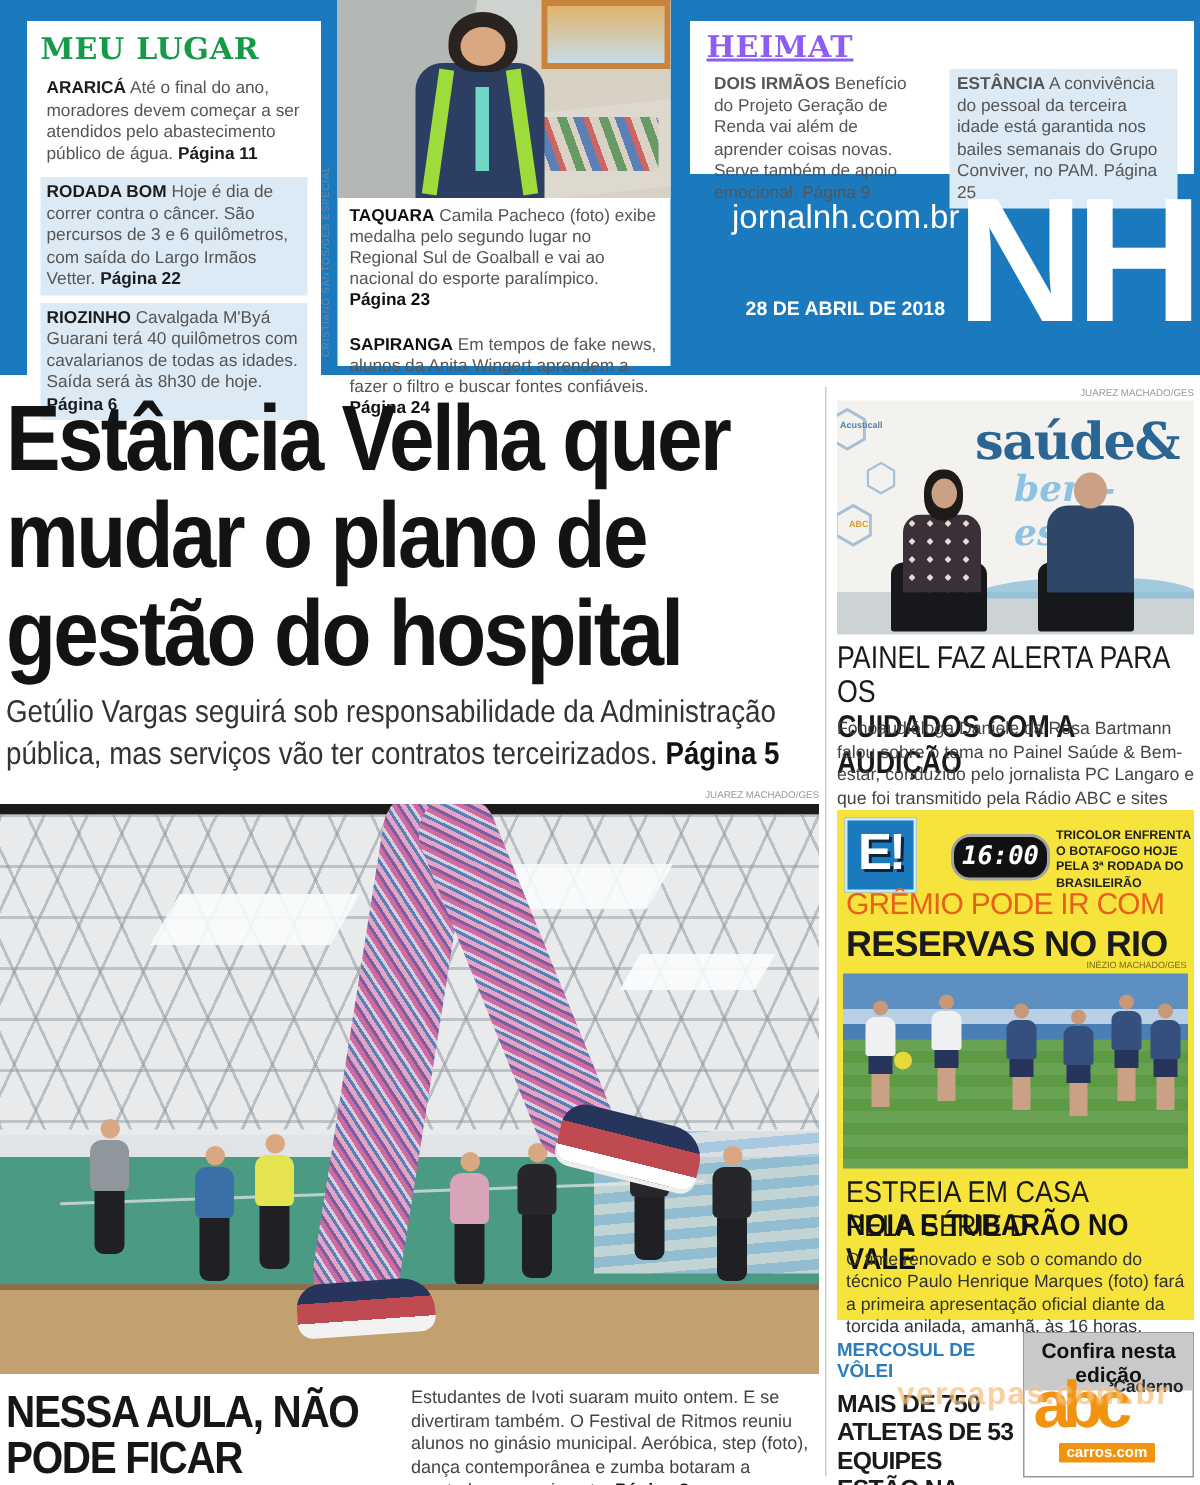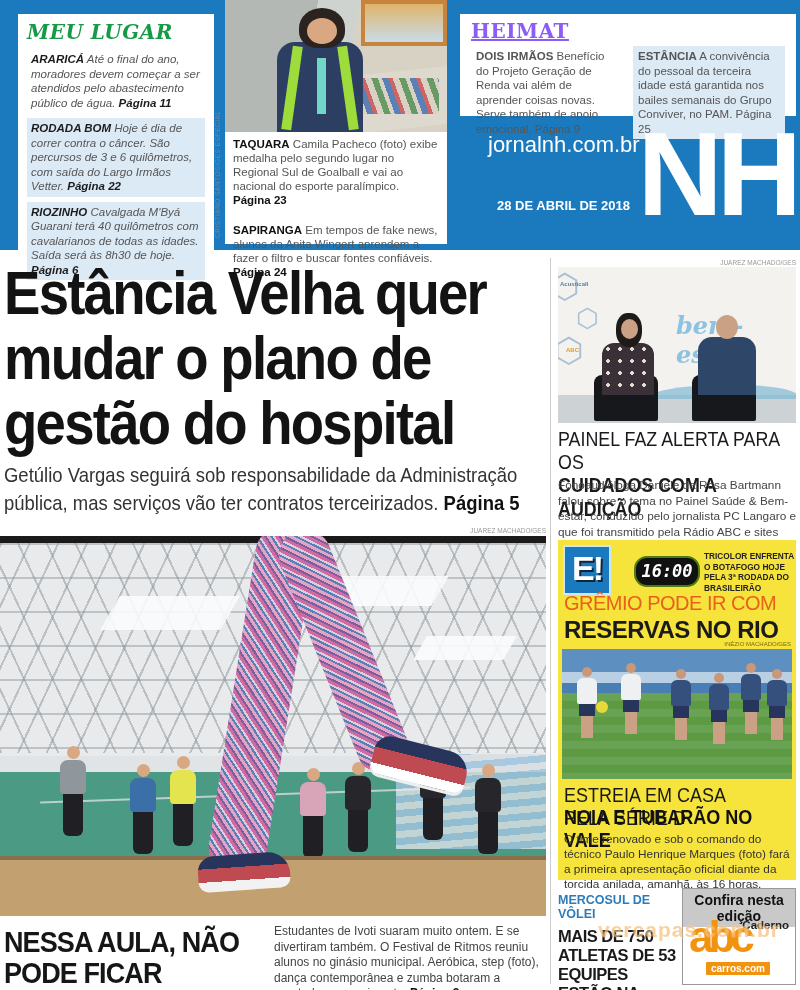--- a/index.html
+++ b/index.html
@@ -3,21 +3,21 @@
 <meta charset="utf-8">
 <style>
   html,body{margin:0;padding:0;background:#fff;}
   .page{position:relative;width:800px;height:990px;background:#fff;overflow:hidden;
         font-family:"Liberation Sans",sans-serif;}
   .abs{position:absolute;}
   .cond{transform-origin:0 0;}
   
   .top-band{left:0;top:0;width:800px;height:250px;background:#1b7abe;}
   .card{background:#fff;}
-  .card-meulugar{left:18px;top:14px;width:196px;height:272px;padding:6px 9px;box-sizing:border-box;font-style:italic;}
+  .card-meulugar{left:18px;top:14px;width:196px;height:272px;padding:6px 9px;box-sizing:border-box;}
   .sec-title{font-family:"DejaVu Serif",serif;font-weight:bold;font-size:20px;letter-spacing:.5px;}
   .green{color:#169a47;} .red{color:#8b5cf6;text-decoration:underline;}
   .news-item{font-size:11.5px;line-height:14.5px;color:#555;margin-top:5px;padding:3px 4px;}
   .news-item b{color:#1c1c1c;} .news-item .pg{font-weight:bold;color:#1c1c1c;}
   .hl{background:#dceaf6;}
   .vcredit{left:214px;top:28px;width:10px;height:210px;writing-mode:vertical-rl;transform:rotate(180deg);
            font-size:6.5px;color:#6b87a6;letter-spacing:.5px;}
   .card-photo{left:225px;top:0;width:222px;height:244px;}
   .photo-camila{position:relative;width:222px;height:132px;overflow:hidden;background:linear-gradient(100deg,#b4b8b4 0 38%,#cfd3cf 38% 55%,#d8d2c4 55% 100%);}
   .cam-window{position:absolute;right:0;top:0;width:86px;height:46px;background:linear-gradient(180deg,#e0b46a,#c8dce8);border:4px solid #c8833c;box-sizing:border-box;}
@@ -99,21 +99,21 @@
   .painel-h{left:558px;top:427px;width:280px;color:#1a1a1a;}
   .ph1{font-size:21px;line-height:23px;font-weight:400;}
   .ph2{font-size:21px;line-height:24px;font-weight:bold;}
   .painel-body{left:558px;top:478px;width:240px;font-size:11.8px;line-height:15.5px;color:#444;}
   .painel-body .pg{font-weight:bold;color:#111;}
   
   .esportes{left:558px;top:540px;width:238px;height:340px;background:#f6e33c;}
   .e-logo{position:absolute;left:5px;top:5px;width:44px;height:46px;background:#1b7abe;border:2px solid #cfe6f5;
       color:#fff;font-weight:bold;font-size:34px;line-height:42px;text-align:center;letter-spacing:-2px;
       text-shadow:2px 2px 0 #10243a;}
-  .clock{position:absolute;left:76px;top:16px;width:62px;height:27px;background:#111;border-radius:13px;border:2px solid #4d7c0f;
+  .clock{position:absolute;left:76px;top:16px;width:62px;height:27px;background:#111;border-radius:13px;border:2px solid #a3a3a3;
       color:#fff;font-family:"DejaVu Sans Mono",monospace;font-style:italic;font-weight:bold;font-size:17px;line-height:26px;text-align:center;}
   .tricolor{position:absolute;left:146px;top:11px;width:90px;font-size:8.3px;line-height:10.5px;font-weight:bold;color:#222;}
   .gremio1{position:absolute;left:6px;top:52px;font-size:20px;color:#e8611c;letter-spacing:-.5px;}
   .gremio2{position:absolute;left:6px;top:76px;font-size:24px;font-weight:bold;color:#1a1a1a;letter-spacing:-.5px;}
   .e-credit{position:absolute;right:5px;top:101px;font-size:6px;color:#7a6a10;}
   .soccer{position:absolute;left:4px;top:109px;width:230px;height:130px;overflow:hidden;
       background:linear-gradient(180deg,#5d8fc0 0 18%,#b9d0e4 18% 26%,#4a7fb5 26% 34%,#5d9a44 34% 100%);}
   .grass{position:absolute;left:0;top:44px;width:230px;height:86px;
       background:repeating-linear-gradient(180deg,rgba(255,255,255,.08) 0 8px,transparent 8px 16px);}
   .pl{position:absolute;width:22px;}
@@ -292,20 +292,21 @@
 
   <div class="abs divider"></div>
   <div class="abs tinycredit sa-credit">JUAREZ MACHADO/GES</div>
 
   <div class="abs saude-photo">
     <div class="hex" style="left:-8px;top:2px;">⬡</div>
     <div class="hex" style="left:18px;top:34px;font-size:26px;">⬡</div>
     <div class="hex" style="left:-4px;top:66px;">⬡</div>
     <div class="sa-logo" style="left:2px;top:14px;">Acusticall</div>
     <div class="sa-logo" style="left:8px;top:80px;color:#e09a2a;">ABC</div>
+    <div class="sa-title1">saúde&amp;</div>
     <div class="sa-title2">bem-estar</div>
     <div class="sa-wave"></div>
     <div class="sa-chair" style="left:36px;"></div>
     <div class="sa-chair" style="left:134px;"></div>
     <div class="sa-p1top"></div>
     <div class="sa-p1hair"></div>
     <div class="sa-p1face"></div>
     <div class="sa-p2top"></div>
     <div class="sa-p2head"></div>
   </div>

